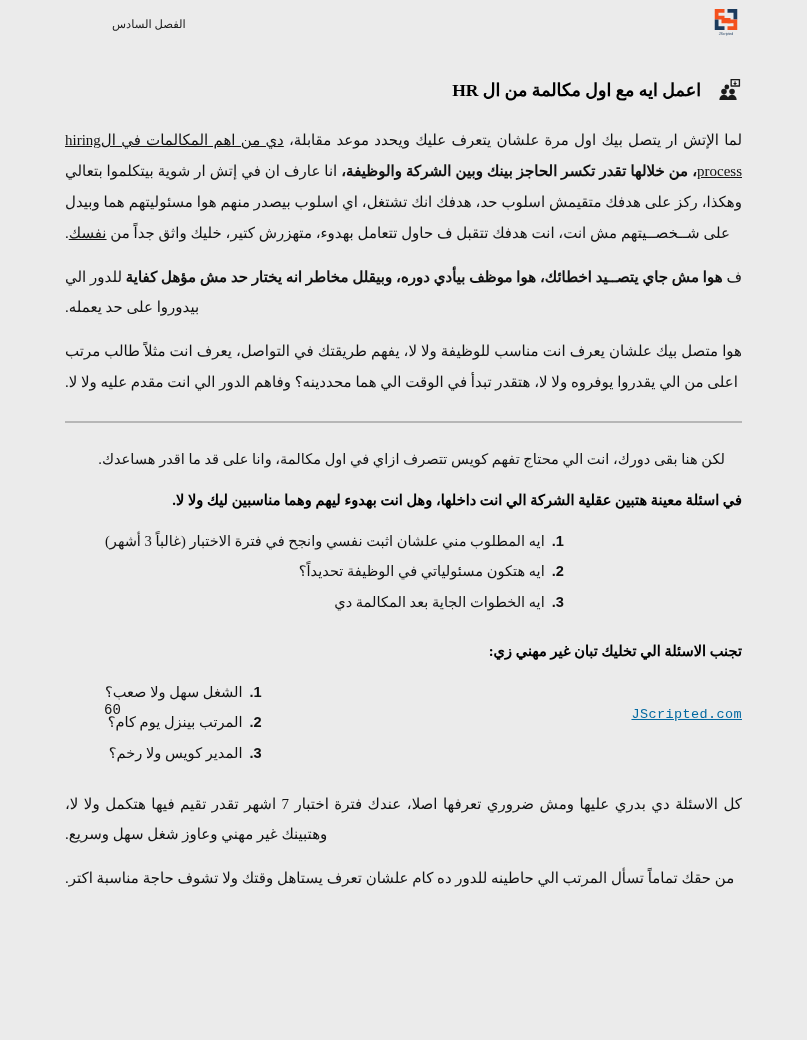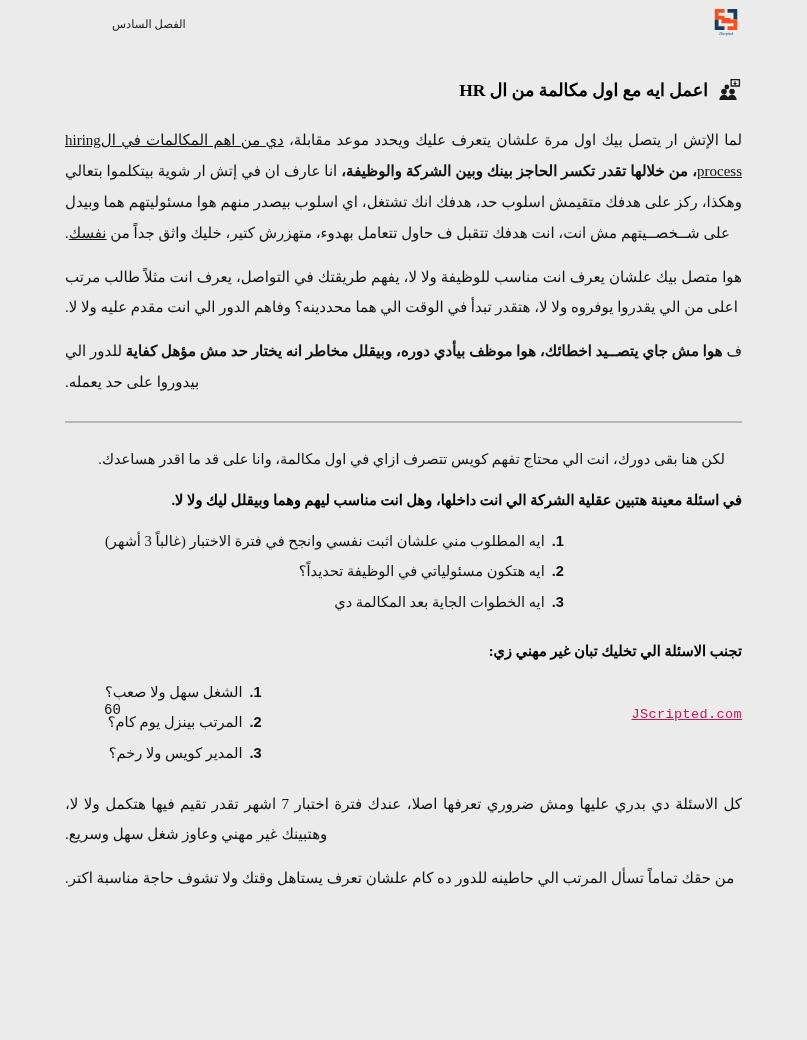--- a/index.html
+++ b/index.html
@@ -47,21 +47,21 @@
     height: 30px;
     display: block;
   }
 
   
   .section-heading {
     display: flex;
     flex-direction: row;
     align-items: center;
     justify-content: flex-start;
-    gap: 11px;
+    gap: 18px;
     direction: rtl;
     margin-top: 16px;
     margin-bottom: 22px;
   }
   .section-heading .heading-text {
     font-size: 17.5px;
     font-weight: bold;
     color: #000;
     line-height: 1.25;
   }
@@ -173,21 +173,21 @@
     font-size: 14px;
     font-family: Liberation Mono, monospace;
     color: #111;
   }
   .site-link {
     position: absolute;
     right: 0;
     bottom: 0;
     font-size: 13.5px;
     font-family: "Liberation Mono", "DejaVu Sans Mono", monospace;
-    color: #be185d;
+    color: #0369a1;
     text-decoration: underline;
     letter-spacing: 0.4px;
   }
 </style>
 </head>
 <body style="background: rgb(235, 235, 235);">
 
 <div class="page">
 
   <div class="running-header">
@@ -224,31 +224,31 @@
       <circle cx="13.6" cy="14.2" r="2.9" fill="#1a1a1a"></circle>
       <path d="M8.8 23 c0-3.2 2.2-5.4 4.8-5.4 c2.6 0 4.8 2.2 4.8 5.4 z" fill="#1a1a1a"></path>
     </svg>
     <span class="heading-text">اعمل ايه مع اول مكالمة من ال HR</span>
   </div>
 
   <p class="body">
     <span>لما الإتش ار يتصل بيك اول مرة علشان يتعرف عليك ويحدد موعد مقابلة، </span><span class="u">دي من اهم المكالمات في ال</span><span class="u ltr">hiring process</span><strong class="b">، من خلالها تقدر تكسر الحاجز بينك وبين الشركة والوظيفة،</strong><span> انا عارف ان في إتش ار شوية بيتكلموا بتعالي وهكذا، ركز على هدفك متقيمش اسلوب حد، هدفك انك تشتغل، اي اسلوب بيصدر منهم هوا مسئوليتهم هما وبيدل على شــخصــيتهم مش انت، انت هدفك تتقبل ف حاول تتعامل بهدوء، متهزرش كتير، خليك واثق جداً من </span><span class="u">نفسك</span><span>.</span>
   </p>
 
-  <p class="body">هوا متصل بيك علشان يعرف انت مناسب للوظيفة ولا لا، يفهم طريقتك في التواصل، يعرف انت مثلاً طالب مرتب اعلى من الي يقدروا يوفروه ولا لا، هتقدر تبدأ في الوقت الي هما محددينه؟ وفاهم الدور الي انت مقدم عليه ولا لا.</p>
-
   <p class="body">
     <span>ف </span><strong class="b">هوا مش جاي يتصــيد اخطائك، هوا موظف بيأدي دوره، وبيقلل مخاطر انه يختار حد مش مؤهل كفاية</strong><span> للدور الي بيدوروا على حد يعمله.</span>
   </p>
 
+  <p class="body">هوا متصل بيك علشان يعرف انت مناسب للوظيفة ولا لا، يفهم طريقتك في التواصل، يعرف انت مثلاً طالب مرتب اعلى من الي يقدروا يوفروه ولا لا، هتقدر تبدأ في الوقت الي هما محددينه؟ وفاهم الدور الي انت مقدم عليه ولا لا.</p>
+
   <hr class="divider">
 
   <p class="intro">لكن هنا بقى دورك، انت الي محتاج تفهم كويس تتصرف ازاي في اول مكالمة، وانا على قد ما اقدر هساعدك.</p>
 
-  <p class="callout">في اسئلة معينة هتبين عقلية الشركة الي انت داخلها، وهل انت مناسب ليهم وهما وبيقلل ليك ولا لا.</p>
+  <p class="callout">في اسئلة معينة هتبين عقلية الشركة الي انت داخلها، وهل انت بهدوء ليهم وهما مناسبين ليك ولا لا.</p>
 
   <div class="list-wrap">
     <ol class="qlist">
       <li>
         <span class="num">1.</span>
         <span class="txt">ايه المطلوب مني علشان اثبت نفسي وانجح في فترة الاختبار (غالباً 3 أشهر)</span>
       </li>
       <li>
         <span class="num">2.</span>
         <span class="txt">ايه هتكون مسئولياتي في الوظيفة تحديداً؟</span>

